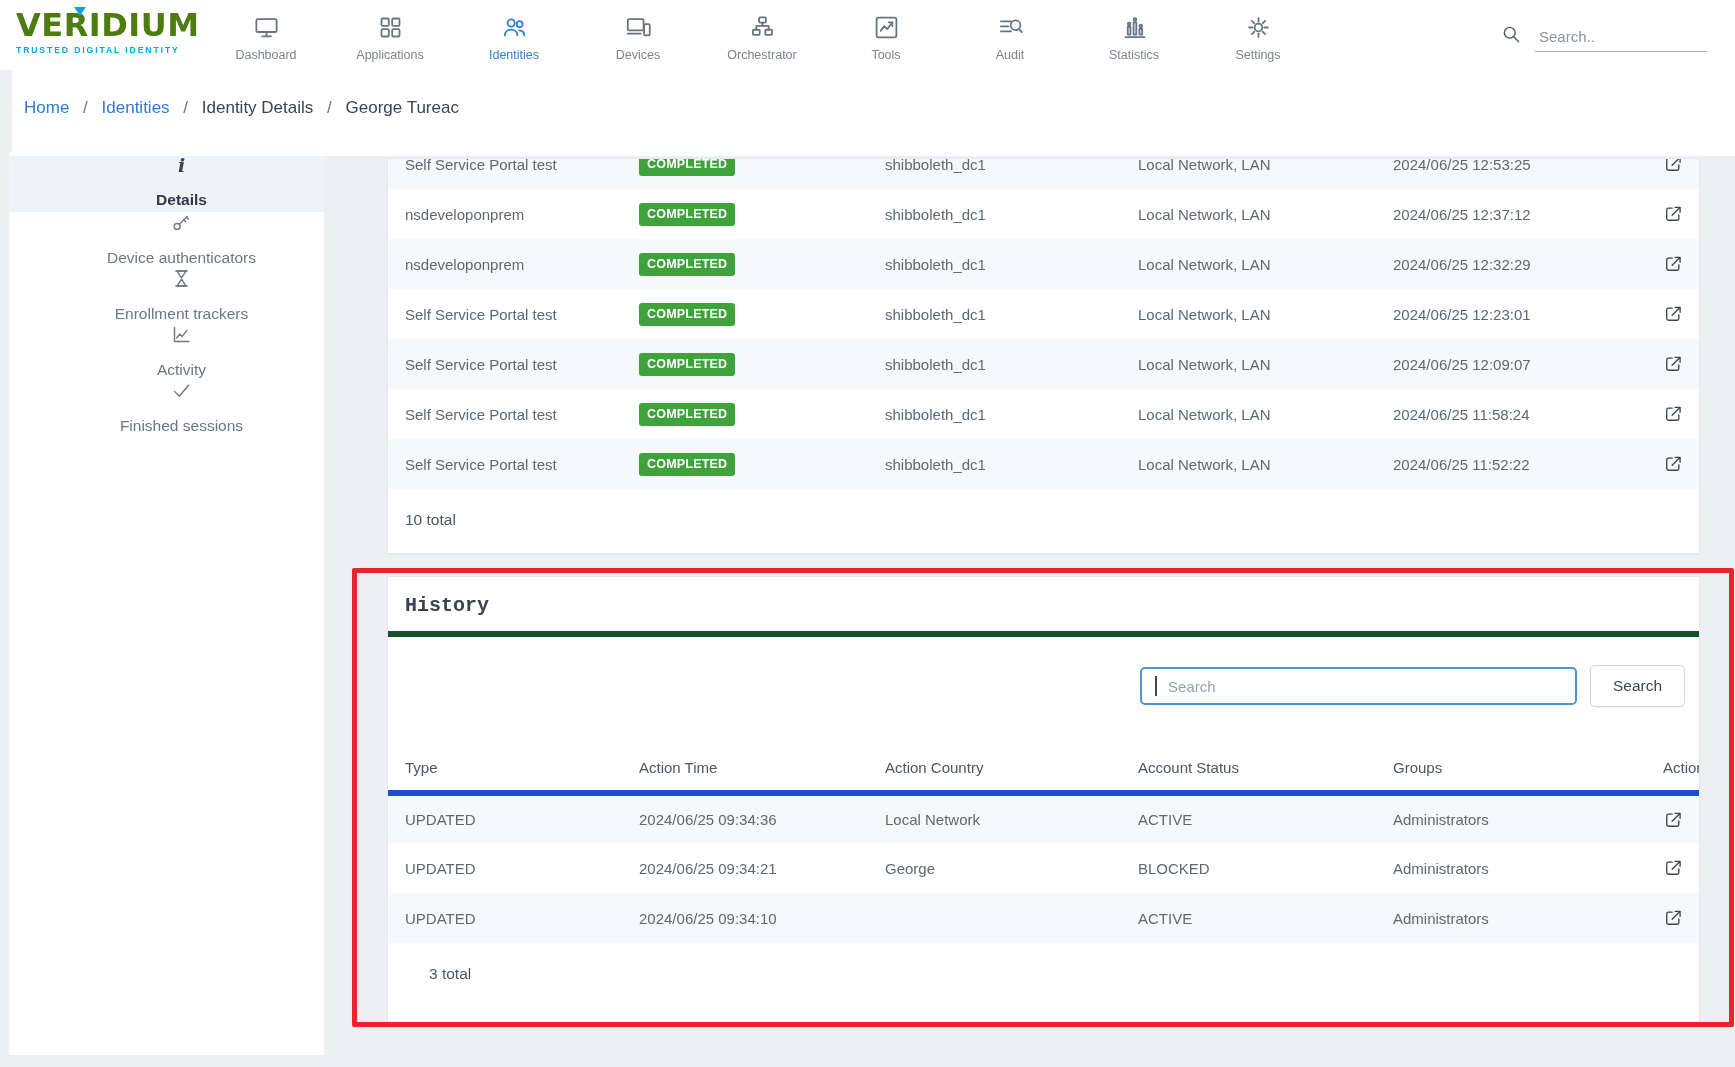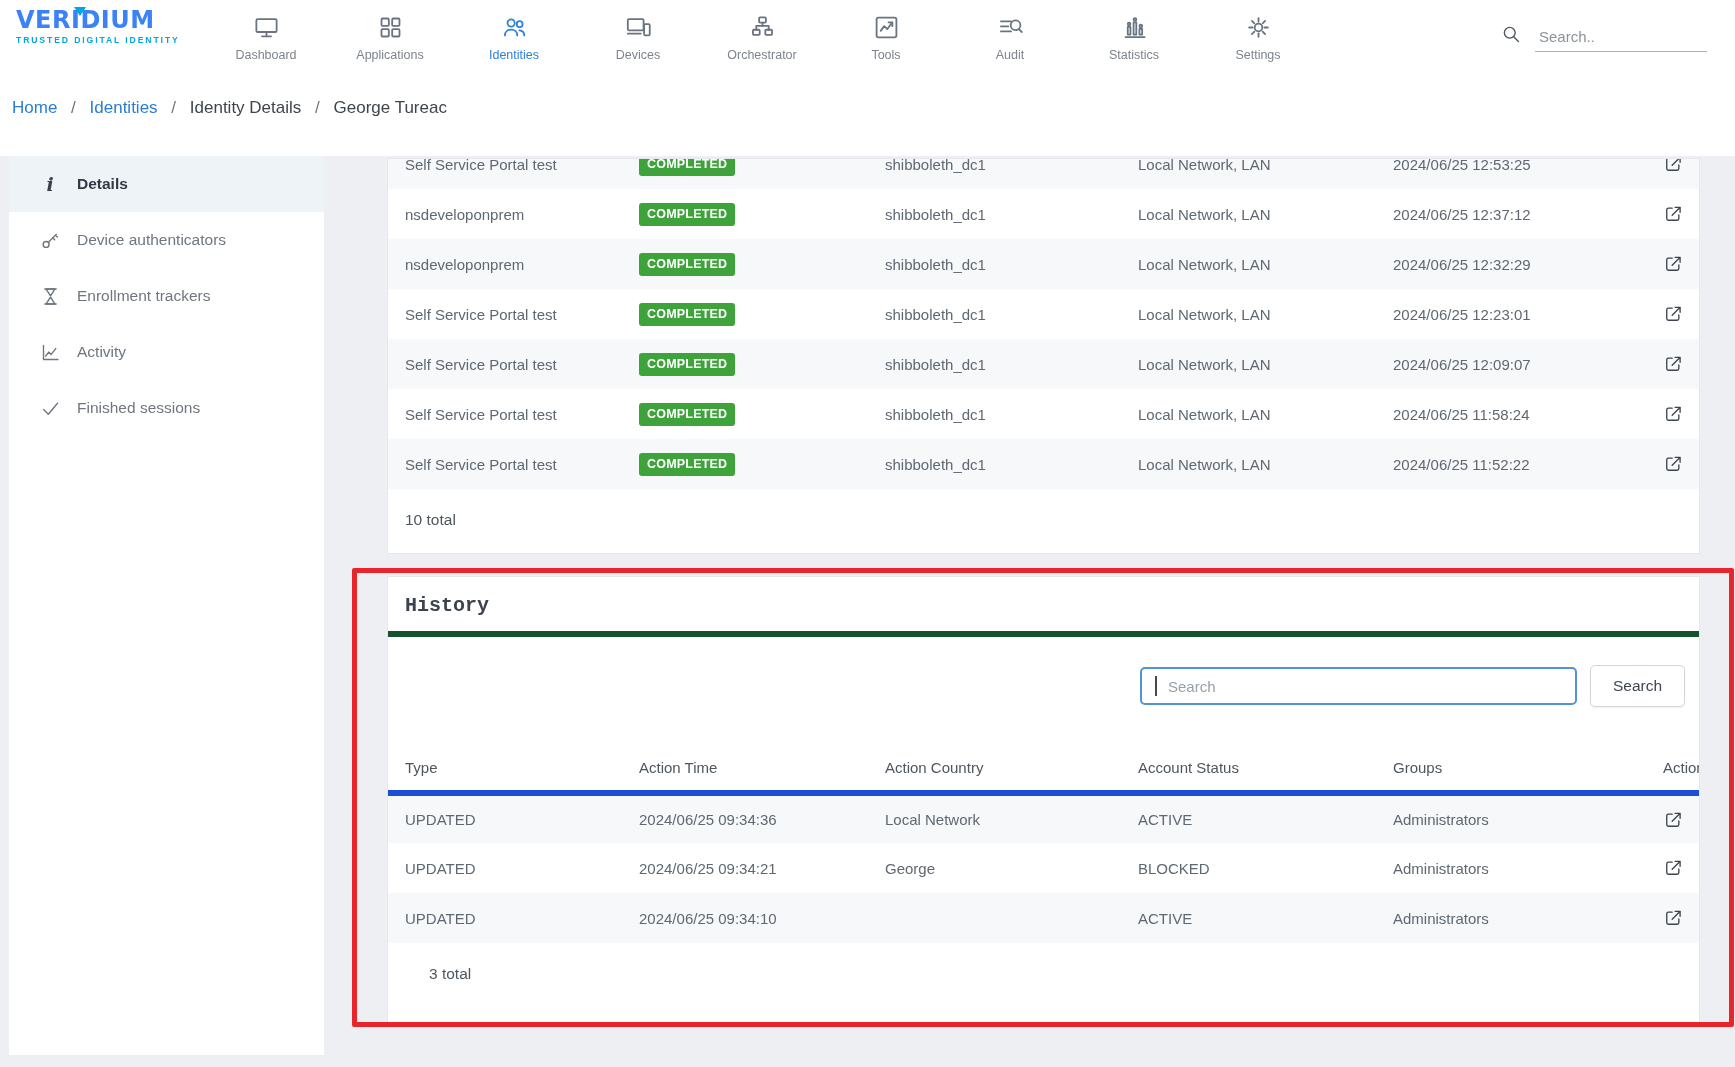--- a/index.html
+++ b/index.html
@@ -11,45 +11,45 @@
   }
   
   svg.ic path, svg.ic rect, svg.ic circle, svg.ic line, svg.ic polyline {
     fill:none; stroke:currentColor; stroke-width:1.6;
     stroke-linecap:round; stroke-linejoin:round;
   }
   
   .topnav { position:absolute; top:0; left:0; right:0; height:70px; background:#fff; z-index:3; }
   .logo { position:absolute; left:16px; top:6px; cursor:pointer; }
   .logo-row { position:relative; }
-  .logo-text { font-size:24px; font-weight:800; letter-spacing:.5px; color:#3b82f6; font-family:"DejaVu Sans", sans-serif; }
+  .logo-text { font-size:32px; font-weight:800; letter-spacing:.5px; color:#4d7c0f; font-family:"DejaVu Sans", sans-serif; }
   .logo-tri { position:absolute; left:58px; top:1px; width:0; height:0;
     border-left:6px solid transparent; border-right:6px solid transparent; border-top:9px solid #00a7e0; }
   .logo-tag { font-size:8.6px; font-weight:bold; letter-spacing:1.9px; color:#00a7e0; margin-top:1px; }
   .nav-items { position:absolute; left:204px; top:0; height:70px; display:flex; }
   .nav-item { width:124px; height:70px; display:flex; flex-direction:column; align-items:center;
     padding-top:13px; color:#737b85; cursor:pointer; }
   .nav-item .nav-ic { height:28px; display:flex; align-items:center; color:#6a7380; }
   .nav-item .nav-lbl { font-size:12.5px; margin-top:7px; color:#7d848d; }
   .nav-item.active .nav-ic, .nav-item.active .nav-lbl { color:#2f80d8; }
   .top-search { position:absolute; right:28px; top:24px; display:flex; align-items:flex-end; gap:14px; }
   .top-search .mag { color:#4c545e; margin-bottom:4px; }
   .top-search input { width:172px; border:none; border-bottom:1px solid #a9b0b8; font-size:15px;
     padding:4px 4px 6px; color:#555; outline:none; background:transparent; font-family:inherit; }
   .top-search input::placeholder { color:#8b939b; }
   
-  .crumb-bar { position:absolute; top:70px; left:0; right:0; height:86px; background:#fff; z-index:2;
+  .crumb-bar { position:absolute; top:70px; left:12px; right:0; height:86px; background:#fff; z-index:2;
     padding:28px 0 0 12px; font-size:17px; }
   .crumb-bar a { color:#2b7cd6; text-decoration:none; cursor:pointer; }
   .crumb-sep { color:#707880; margin:0 9px; }
   .crumb-plain { color:#3f454d; }
   
   .sidebar { position:absolute; left:9px; top:152px; width:315px; height:903px; background:#fff; padding-top:4px; }
   .side-item { height:56px; display:flex; align-items:center; gap:16px; padding-left:30px;
-    color:#6f7680; font-size:15.5px; cursor:pointer; }
+    color:#6f7680; font-size:15.5px; cursor:pointer;flex-direction:column; }
   .side-item.active { background:#eef3f8; color:#323944; font-weight:bold; }
   .s-ic { width:22px; display:flex; justify-content:center; align-items:center; }
   .glyph-i::before { content:"i"; font-family:"DejaVu Serif", serif; font-style:italic; font-weight:bold;
     font-size:19px; line-height:1; color:#3a414b; }
   
   .main { position:absolute; left:387px; top:158px; width:1313px; }
   .card { background:#fff; border:1px solid #e5e8eb; }
   .sessions-card { overflow:hidden; }
   .clip { margin-top:-20px; }
   table.grid { width:100%; border-collapse:collapse; table-layout:fixed; }

